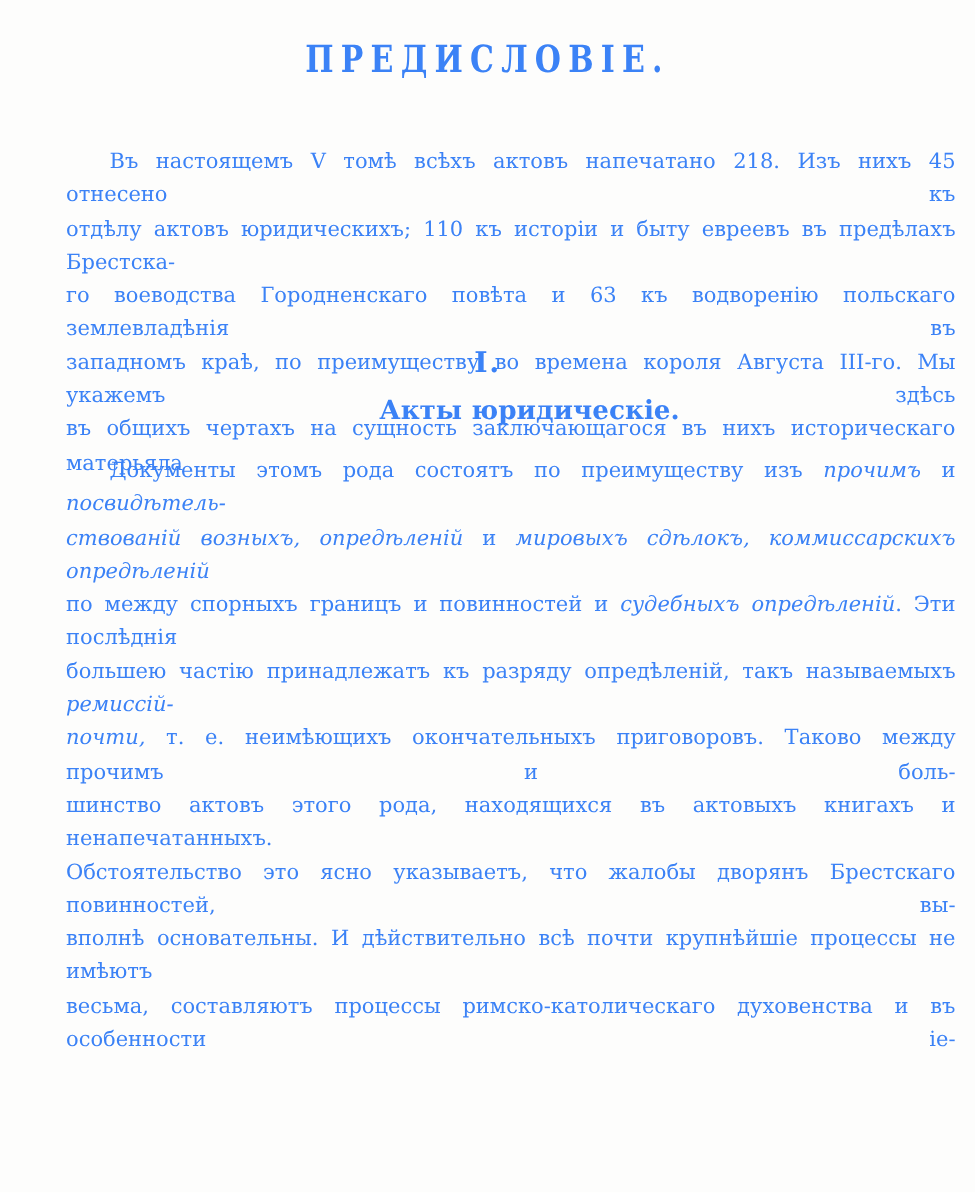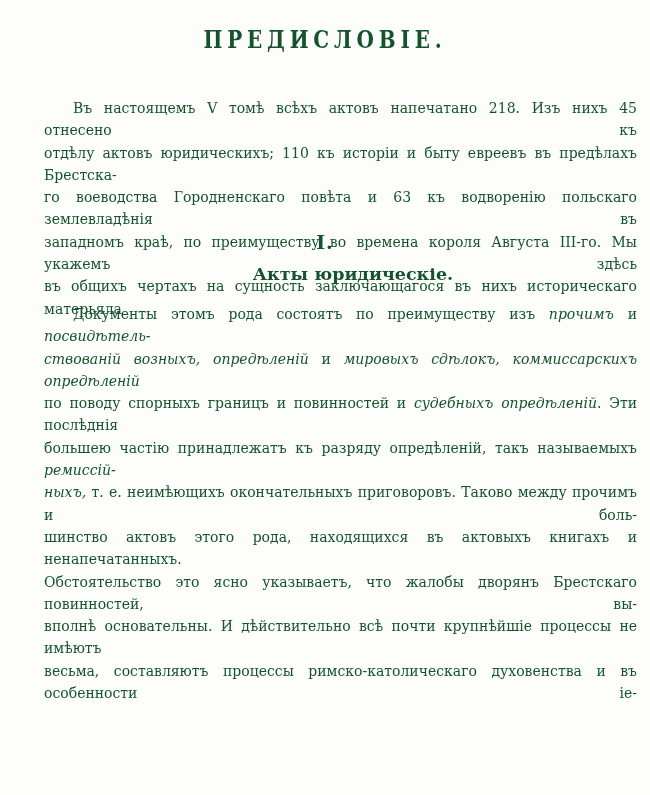--- a/index.html
+++ b/index.html
@@ -5,21 +5,21 @@
   html, body {
     margin: 0;
     padding: 0;
     background: #ffffff;
   }
   .page {
     position: relative;
     width: 650px;
     height: 795px;
     background: #fdfdfc;
-    color: #14532d;
+    color: #3b82f6;
     font-family: "DejaVu Serif", "Liberation Serif", serif;
     overflow: hidden;
   }
   .page-title {
     position: absolute;
     top: 25px;
     left: 0;
     width: 650px;
     text-align: center;
     font-size: 25px;
@@ -82,23 +82,23 @@
       <div class="line"><span>въ общихъ чертахъ на сущность заключающагося въ нихъ историческаго матерьяла</span></div>
     </div>
 
   <div class="section-number">I.</div>
 
   <div class="section-heading">Акты юридическіе.</div>
 
   <div class="paragraph paragraph--body">
       <div class="line"><span>Документы этомъ рода состоятъ по преимуществу изъ </span><span class="it">прочимъ</span><span> и </span><span class="it">посвидѣтель-</span></div>
       <div class="line"><span class="it">ствованій возныхъ, опредѣленій</span><span> и </span><span class="it">мировыхъ сдѣлокъ, коммиссарскихъ опредѣленій</span></div>
-      <div class="line"><span>по поводу спорныхъ границъ и повинностей и </span><span class="it">судебныхъ опредѣленій</span><span>. Эти послѣднія</span></div>
+      <div class="line"><span>по между спорныхъ границъ и повинностей и </span><span class="it">судебныхъ опредѣленій</span><span>. Эти послѣднія</span></div>
       <div class="line"><span>большею частію принадлежатъ къ разряду опредѣленій, такъ называемыхъ </span><span class="it">ремиссій-</span></div>
-      <div class="line"><span class="it">ныхъ,</span><span> т. е. неимѣющихъ окончательныхъ приговоровъ. Таково между прочимъ и боль-</span></div>
+      <div class="line"><span class="it">почти,</span><span> т. е. неимѣющихъ окончательныхъ приговоровъ. Таково между прочимъ и боль-</span></div>
       <div class="line"><span>шинство актовъ этого рода, находящихся въ актовыхъ книгахъ и ненапечатанныхъ.</span></div>
       <div class="line"><span>Обстоятельство это ясно указываетъ, что жалобы дворянъ Брестскаго повинностей, вы-</span></div>
       <div class="line"><span>вполнѣ основательны. И дѣйствительно всѣ почти крупнѣйшіе процессы не имѣютъ</span></div>
       <div class="line"><span>весьма, составляютъ процессы римско-католическаго духовенства и въ особенности іе-</span></div>
       <div class="line"></div>
     </div>
 
 </div>
 
 </body></html>

